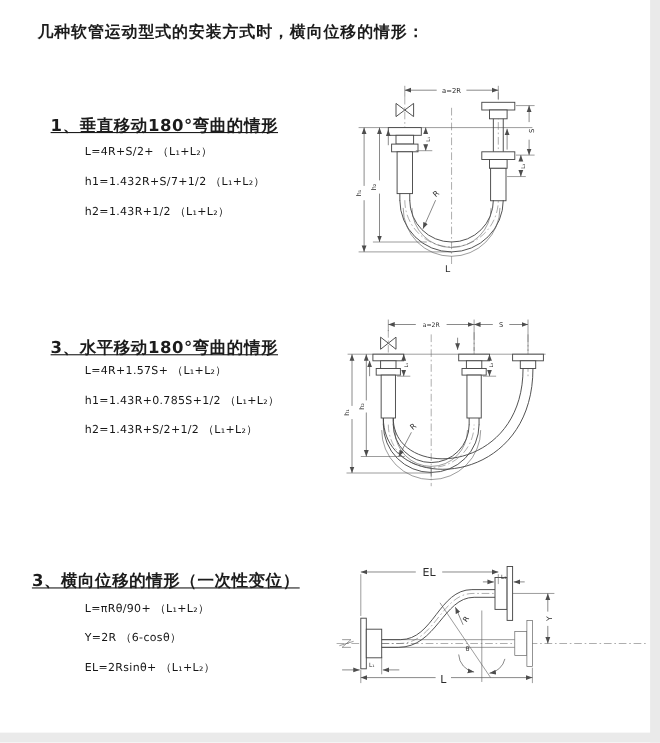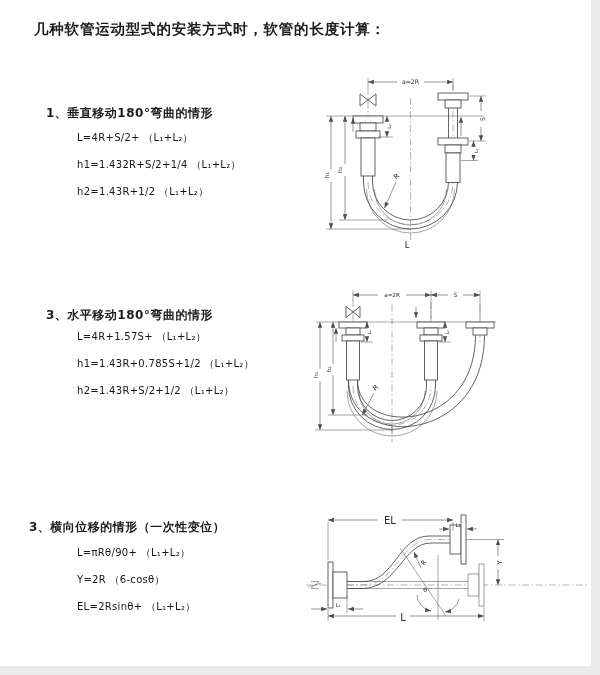--- a/index.html
+++ b/index.html
@@ -3,21 +3,21 @@
 <meta charset="utf-8">
 <style>
   * { margin:0; padding:0; box-sizing:border-box; }
   html,body { width:600px; height:675px; }
   body {
     position:relative; width:600px; height:675px; background:#ffffff;
     font-family:"DejaVu Sans","Liberation Sans",sans-serif; color:#1c1c1c; overflow:hidden;
   }
   .abs { position:absolute; white-space:nowrap; }
   .title { font-size:14.5px; font-weight:bold; letter-spacing:0.8px; }
-  .sec-heading { font-size:12px; font-weight:bold; letter-spacing:0.5px; }
+  .sec-heading { font-size:15px; font-weight:bold; letter-spacing:0.5px;text-decoration:underline; }
   .formula { font-size:10px; letter-spacing:0.3px; color:#161616; }
   svg.diagram { position:absolute; }
   svg text { font-family:"DejaVu Sans","Liberation Sans",sans-serif; fill:#2b2b2b; }
   .ln   { stroke:#474747; stroke-width:0.85; fill:none; }
   .thin { stroke:#5c5c5c; stroke-width:0.55; fill:none; }
   .dim  { stroke:#4d4d4d; stroke-width:0.6;  fill:none; }
   .cl   { stroke:#6b6b6b; stroke-width:0.5;  fill:none; stroke-dasharray:7 2.5 1.5 2.5; }
   .fit  { fill:#ffffff; stroke:#474747; stroke-width:0.85; }
   .fitthin { fill:#ffffff; stroke:#5c5c5c; stroke-width:0.6; }
   .edge { position:absolute; background:#eaeaea; }
@@ -32,25 +32,25 @@
     </marker>
     <pattern id="xh" width="3.2" height="3.2" patternUnits="userSpaceOnUse">
       <path d="M0,0 L3.2,3.2 M3.2,0 L0,3.2" stroke="#6a6a6a" stroke-width="0.5"></path>
     </pattern>
   </defs>
 </svg>
 
 <div class="edge" style="left:591px;top:0;width:9px;height:675px"></div>
 <div class="edge" style="left:0;top:666px;width:600px;height:9px"></div>
 
-<div class="abs title" style="left:34px;top:20px">几种软管运动型式的安装方式时，软管的长度计算：</div>
+<div class="abs title" style="left:34px;top:20px">几种软管运动型式的安装方式时，横向位移的情形：</div>
 
 <div class="abs sec-heading" style="left:46px;top:105px">1、垂直移动180°弯曲的情形</div>
 <div class="abs formula" style="left:77px;top:131px">L=4R+S/2+ （L₁+L₂）</div>
-<div class="abs formula" style="left:77px;top:158px">h1=1.432R+S/2+1/4 （L₁+L₂）</div>
+<div class="abs formula" style="left:77px;top:158px">h1=1.432R+S/7+1/2 （L₁+L₂）</div>
 <div class="abs formula" style="left:77px;top:185px">h2=1.43R+1/2 （L₁+L₂）</div>
 
 <div class="abs sec-heading" style="left:46px;top:307px">3、水平移动180°弯曲的情形</div>
 <div class="abs formula" style="left:77px;top:330px">L=4R+1.57S+ （L₁+L₂）</div>
 <div class="abs formula" style="left:77px;top:357px">h1=1.43R+0.785S+1/2 （L₁+L₂）</div>
 <div class="abs formula" style="left:77px;top:384px">h2=1.43R+S/2+1/2 （L₁+L₂）</div>
 
 <div class="abs sec-heading" style="left:29px;top:519px">3、横向位移的情形（一次性变位）</div>
 <div class="abs formula" style="left:77px;top:546px">L=πRθ/90+ （L₁+L₂）</div>
 <div class="abs formula" style="left:77px;top:573px">Y=2R （6-cosθ）</div>

